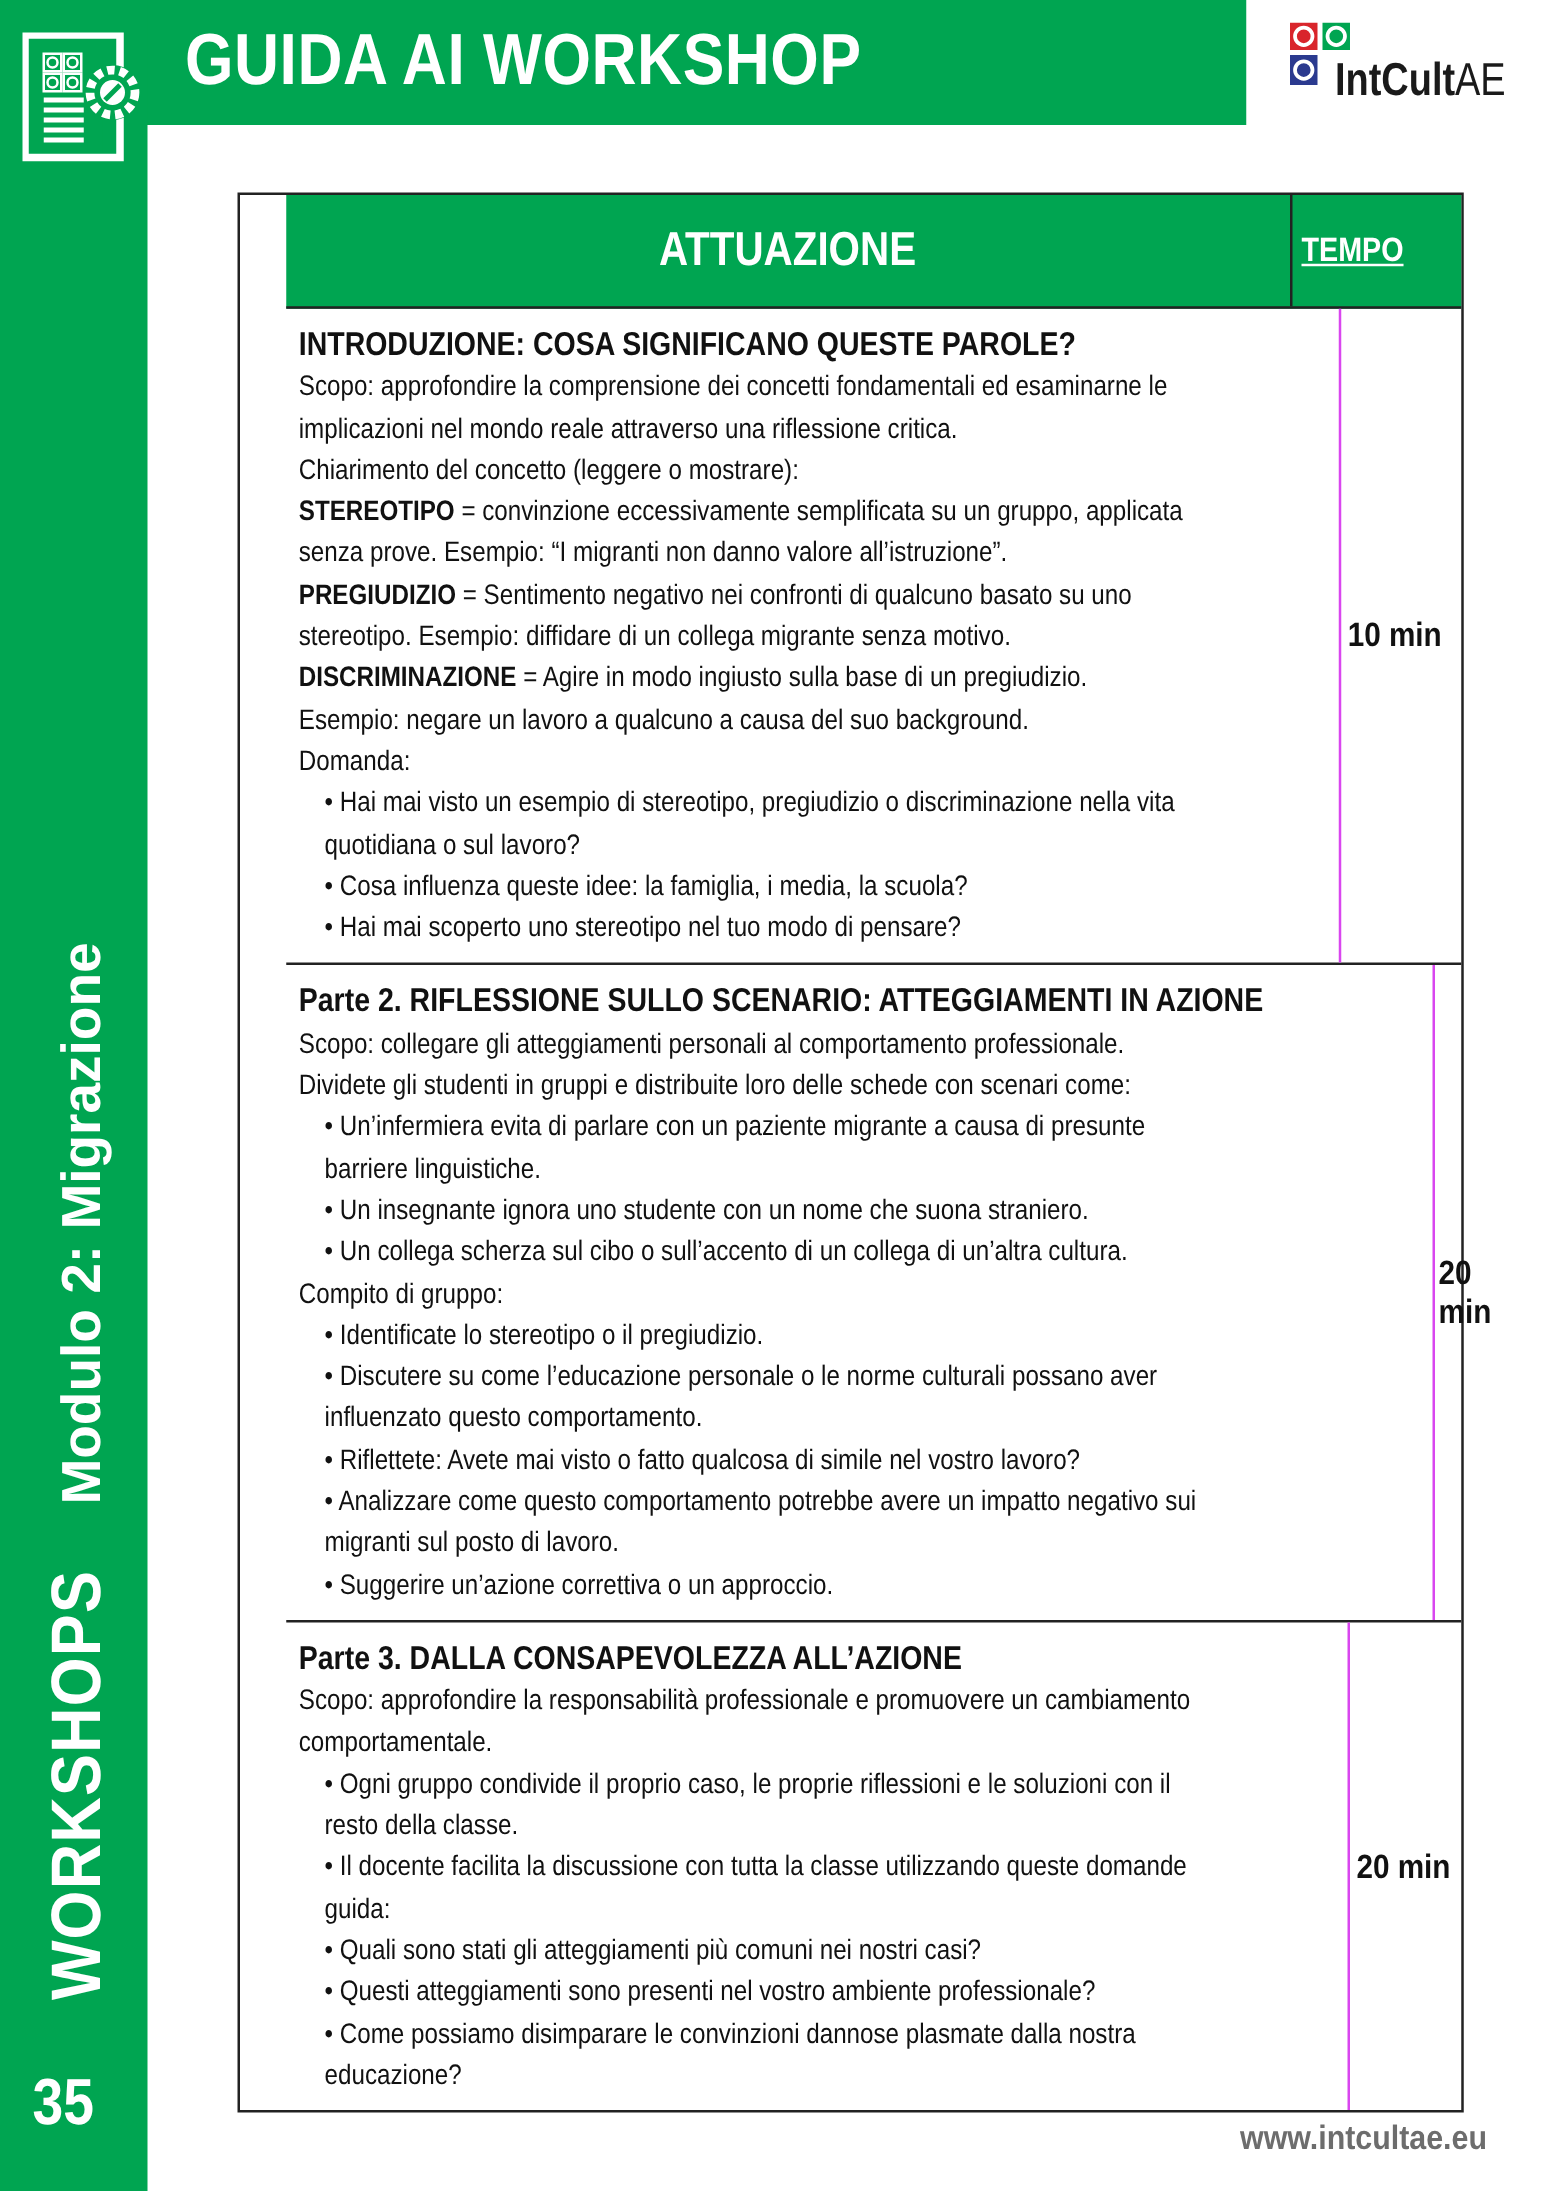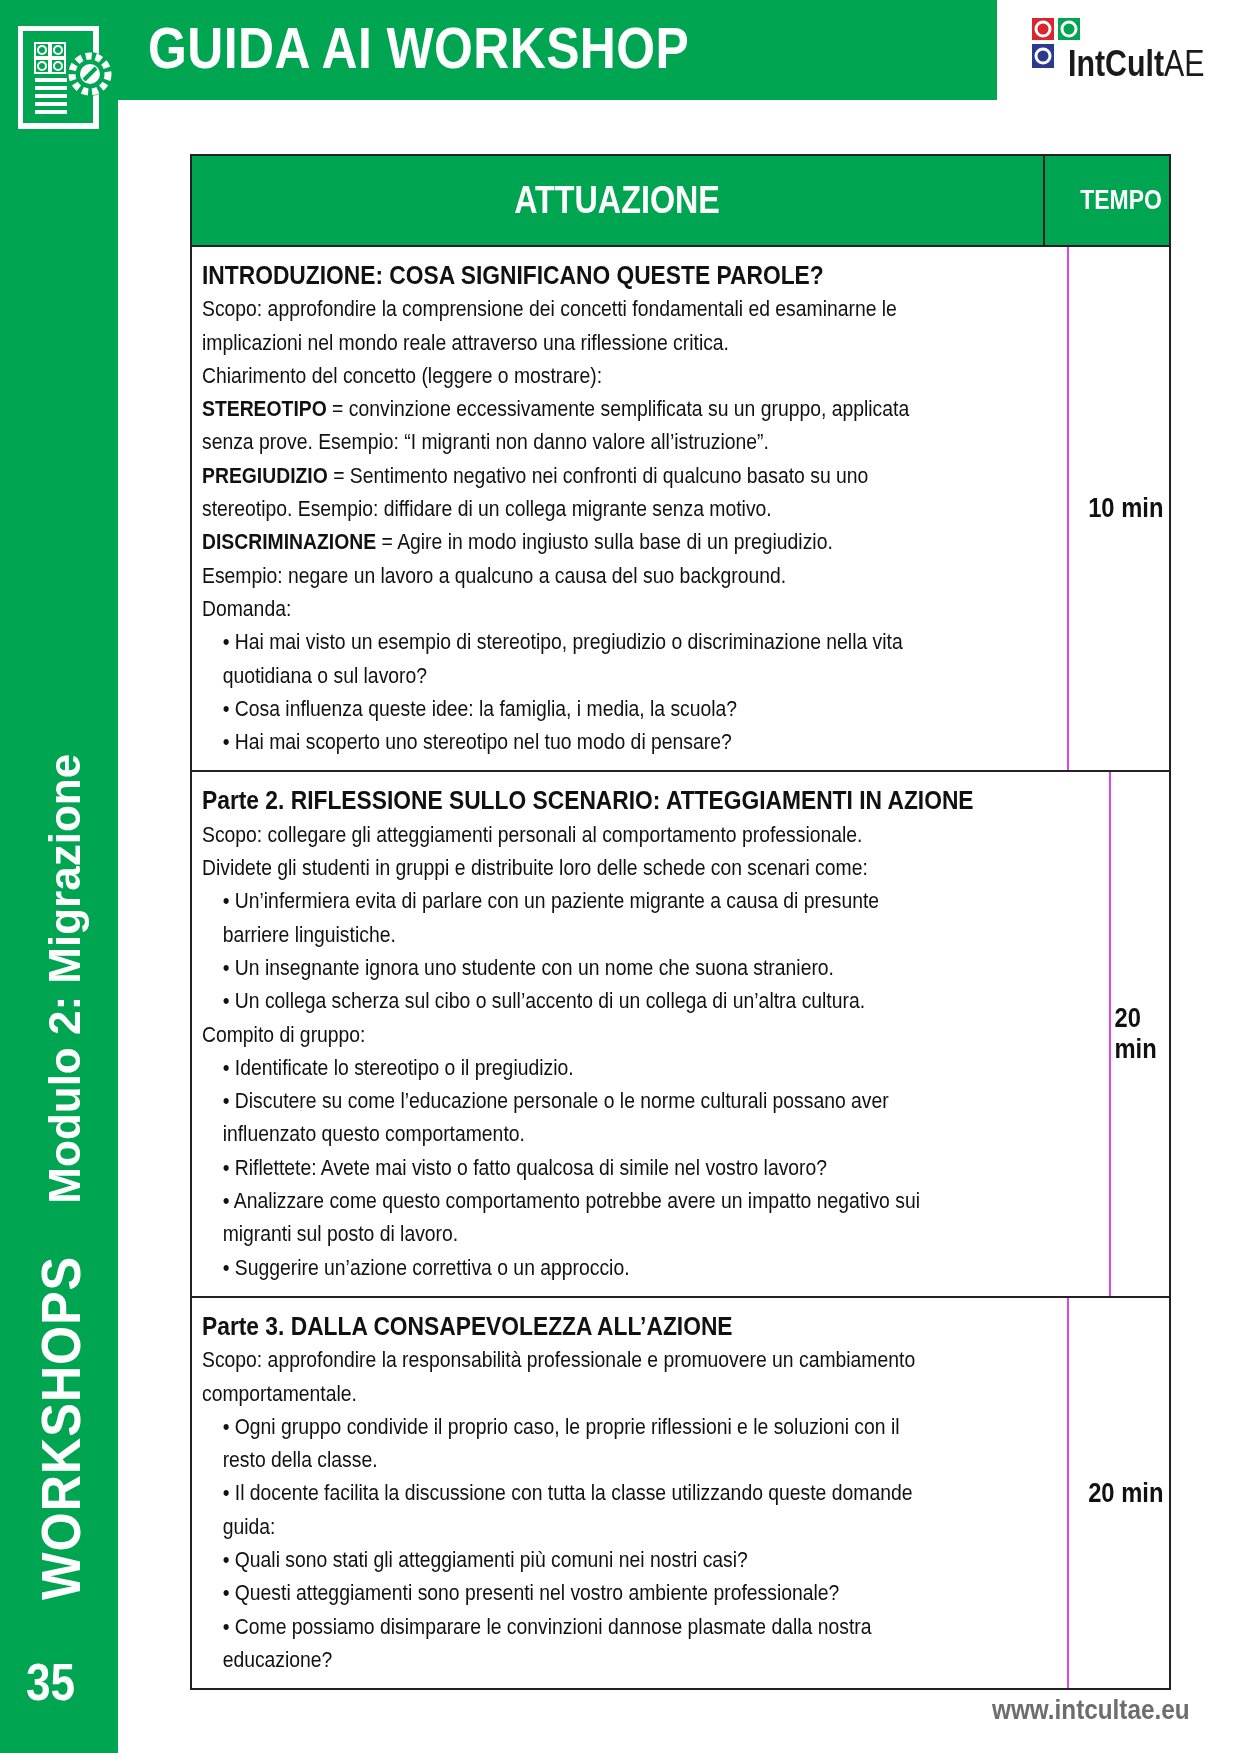--- a/index.html
+++ b/index.html
@@ -14,34 +14,34 @@
   .logo-text { position:absolute; left:1068px; top:43px; font-size:37px; color:#1a1a1a; white-space:nowrap;
                transform:scaleX(0.82); transform-origin:left top; }
   .logo-text b { font-weight:bold; }
   .vert { position:absolute; left:28px; top:1600px; transform:rotate(-90deg); transform-origin:left top;
           color:#fff; white-space:nowrap; }
   .vert .big { font-size:56px; font-weight:bold; letter-spacing:1px; display:inline-block;
                transform:scaleX(0.9); transform-origin:left center; }
   .vert .small { font-size:44px; font-weight:bold; margin-left:14px; }
   .pagenum { position:absolute; left:26px; top:1652px; color:#fff; font-weight:bold; font-size:52px;
              transform:scaleX(0.85); transform-origin:left top; }
-  .table { position:absolute; left:190px; top:154px; width:981px; border:2px solid #222; box-sizing:border-box; }
+  .table { position:absolute; left:190px; top:154px; width:981px; border:2px solid #222; box-sizing:border-box;padding-left:37px; }
   .thead { display:flex; height:89px; background:#00a551; border-bottom:2px solid #222; }
   .th-main { flex:1; display:flex; align-items:center; justify-content:center; color:#fff; font-weight:bold;
              font-size:38px; border-right:2px solid #222; }
   .th-main span, .th-time span { display:inline-block; transform:scaleX(0.85); }
-  .th-time { width:124px; display:flex; align-items:center; justify-content:flex-end; color:#fff; font-weight:bold; font-size:27px; }
+  .th-time { width:135px; display:flex; align-items:center; justify-content:flex-start; color:#fff; font-weight:bold; font-size:27px;text-decoration:underline; }
   .row { display:flex; border-bottom:2px solid #222; }
   .row:last-child { border-bottom:none; }
   .cell-main { flex:1; border-right:2px solid #d946ef; padding:12px 10px 12px 10px; box-sizing:border-box;
                font-size:22.5px; line-height:33.3px; }
   .cell-main .line { white-space:nowrap; transform:scaleX(0.86); transform-origin:left center; }
   .cell-main .heading { font-weight:bold; font-size:26.5px; }
   .cell-main .indent { padding-left:24px; }
-  .cell-time { width:100px; display:flex; align-items:center; justify-content:flex-end; font-weight:bold; font-size:27px; }
+  .cell-time { width:100px; display:flex; align-items:center; justify-content:flex-start; font-weight:bold; font-size:27px; }
   .cell-time span { display:inline-block; transform:scaleX(0.88); }
   .footer-url { position:absolute; left:992px; top:1695px; font-size:27px; font-weight:bold; color:#6d6d6d;
                 transform:scaleX(0.9); transform-origin:left top; white-space:nowrap; }
 </style>
 </head>
 <body>
 
 <div class="topbar"></div>
 <div class="sidebar"></div>
 

